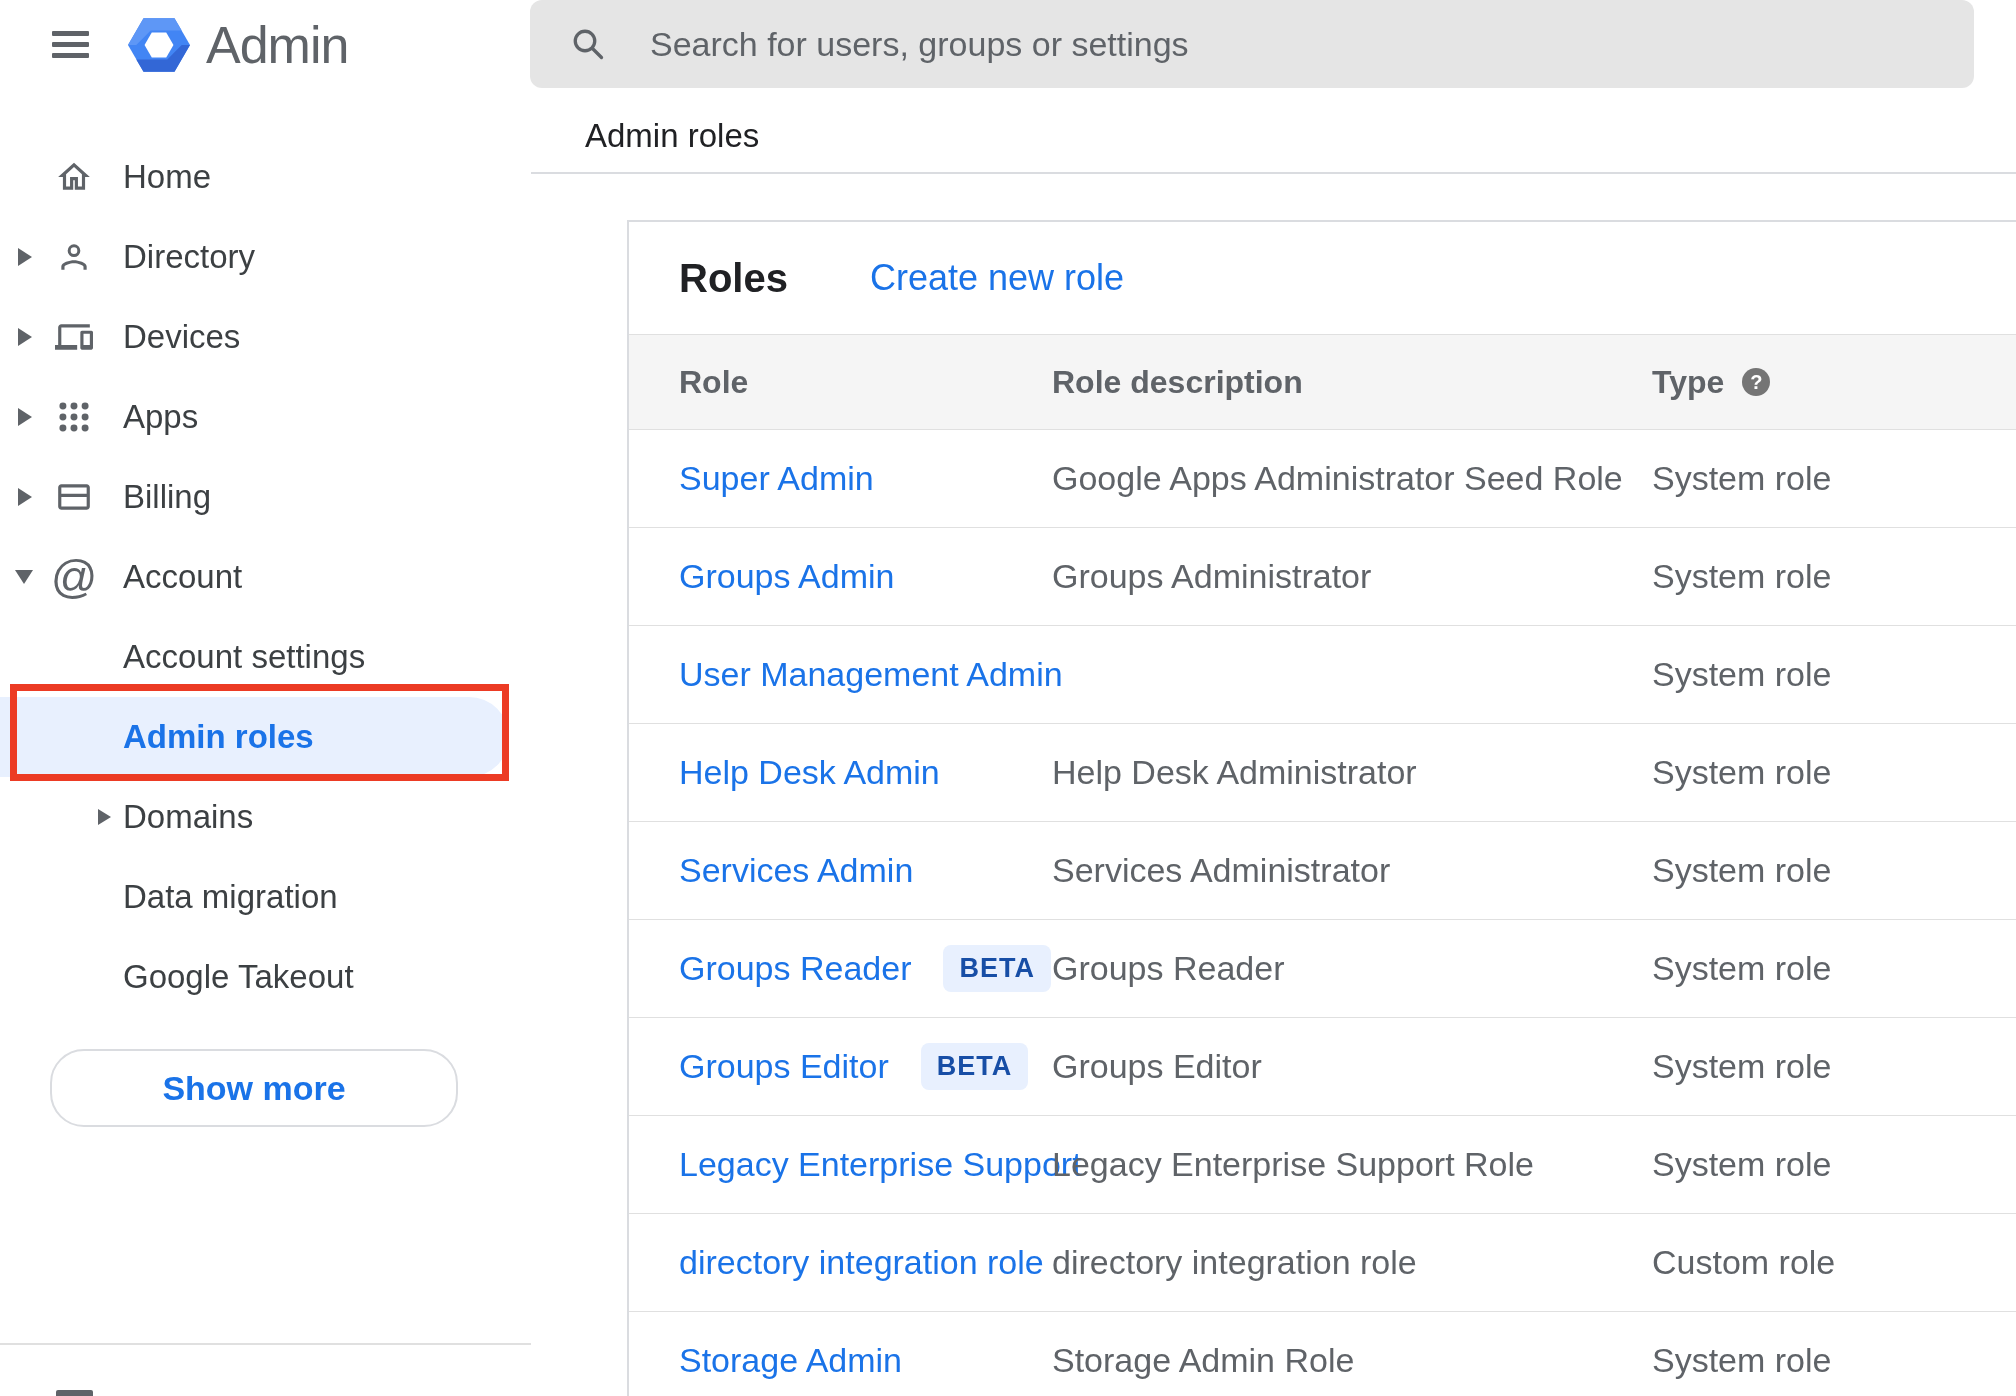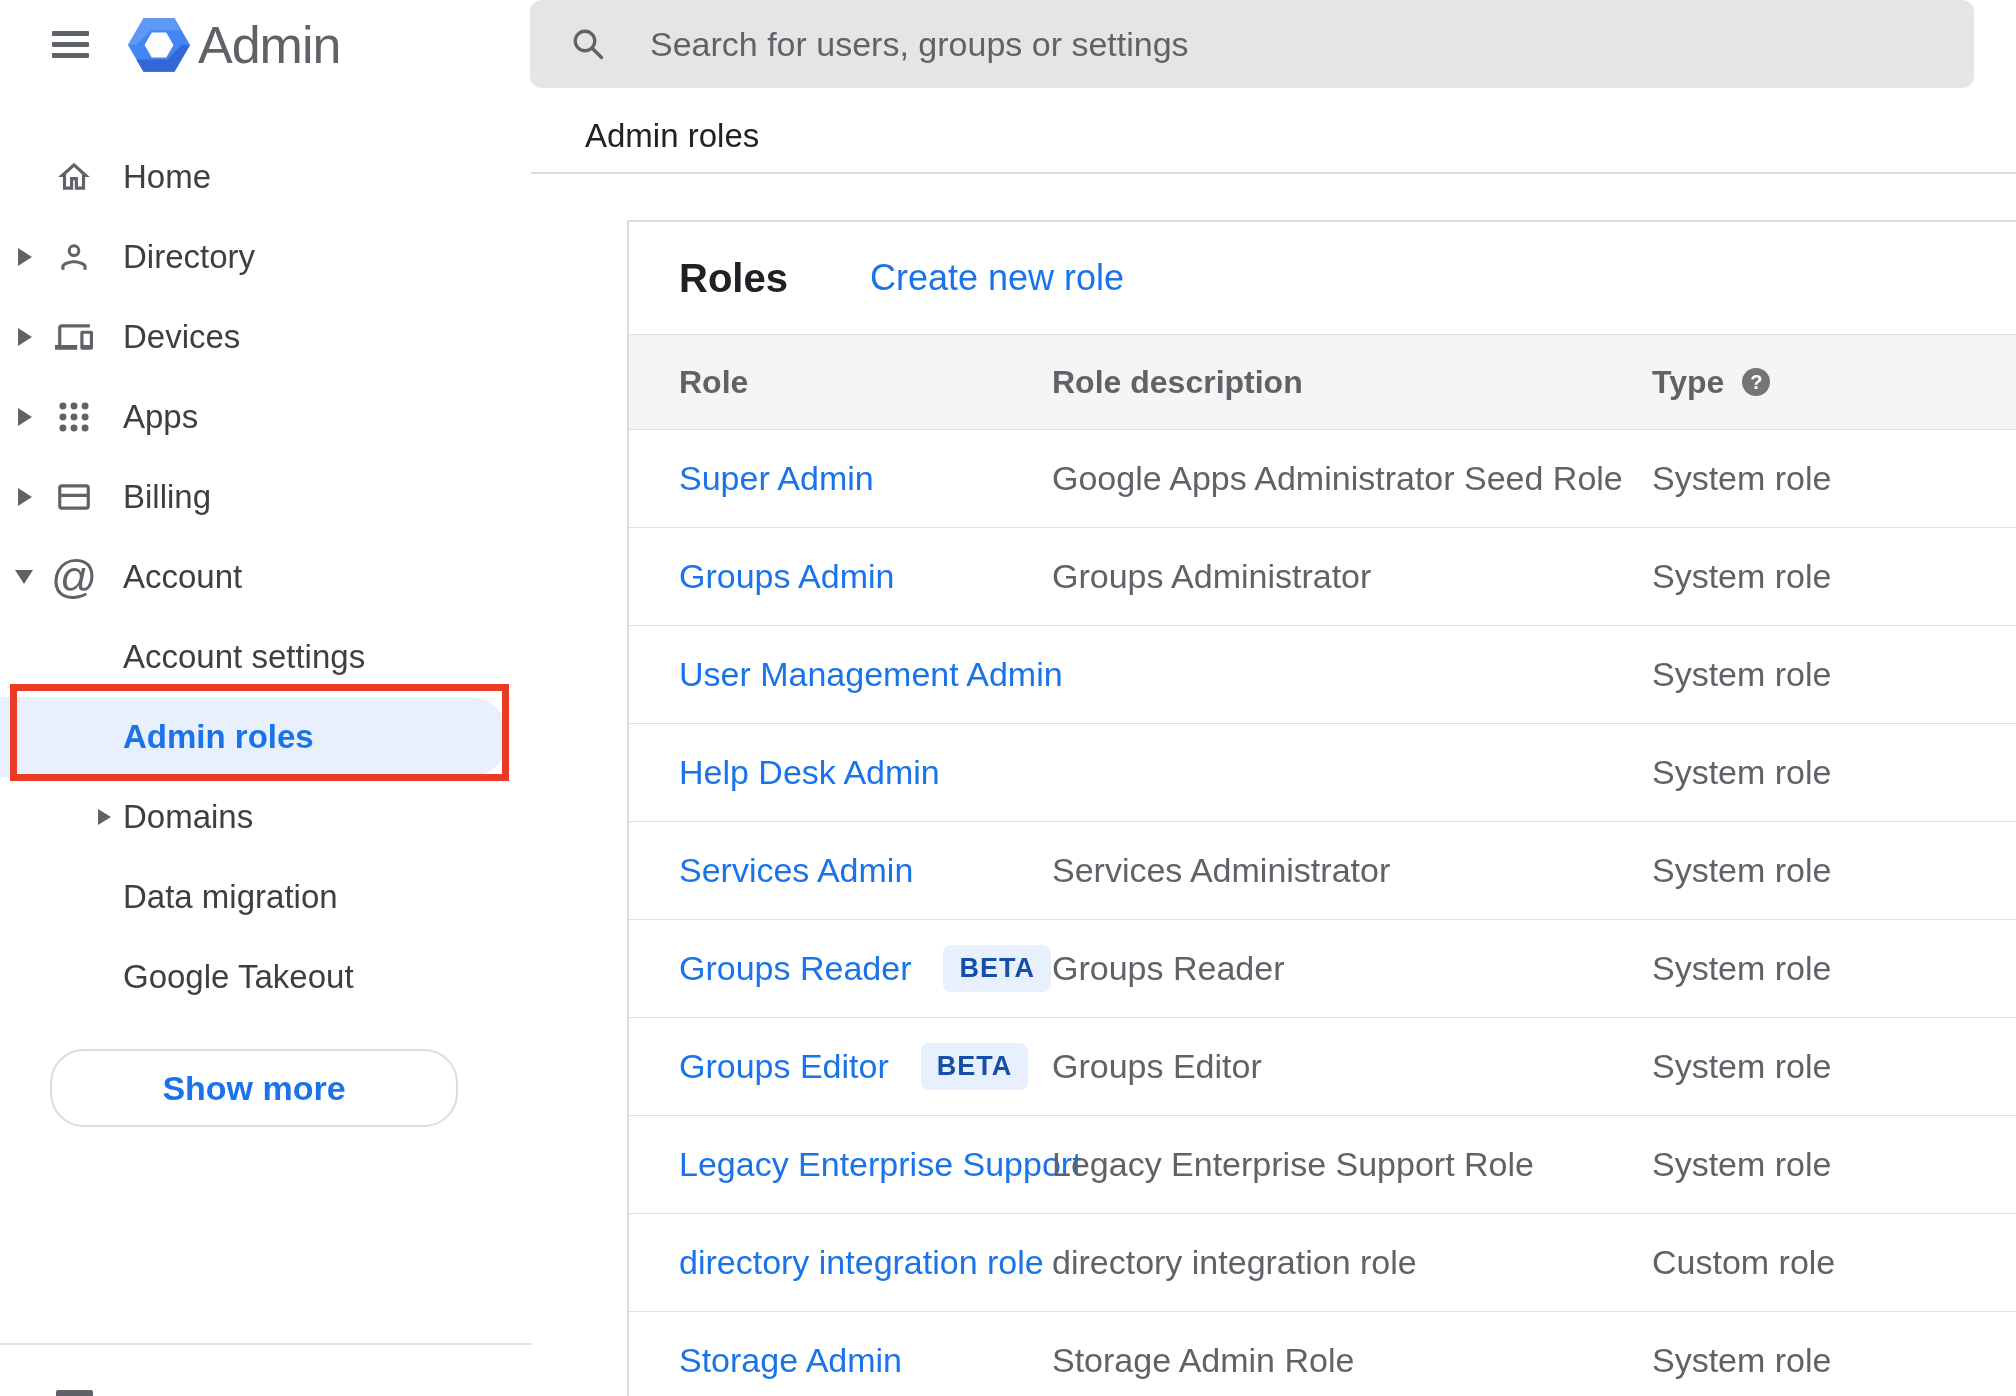--- a/index.html
+++ b/index.html
@@ -6,21 +6,21 @@
   html,body { width:2016px; height:1396px; overflow:hidden; background:#fff;
     font-family:"Liberation Sans","DejaVu Sans",sans-serif; color:#3c4043; }
   .page { position:relative; width:2016px; height:1396px; background:#fff; }
 
   
   .sidebar { position:absolute; left:0; top:0; width:531px; height:1396px; background:#fff; }
   .hamburger { position:absolute; left:52px; top:31px; width:37px; height:27px; cursor:pointer; }
   .hamburger span { display:block; width:37px; height:5px; background:#5f6368; border-radius:1px; margin-bottom:6px; }
   .logo { position:absolute; left:128px; top:16px; height:58px; display:flex; align-items:center; }
   .logo svg { display:block; }
-  .logo-text { font-size:52px; color:#5f6368; margin-left:8px; letter-spacing:-1px; }
+  .logo-text { font-size:52px; color:#5f6368; margin-left:16px; letter-spacing:-1px; }
 
   .nav { position:absolute; left:0; top:137px; width:531px; }
   .nav-item { position:relative; height:80px; cursor:pointer; }
   .tri-right { position:absolute; left:18px; top:50%; transform:translateY(-50%);
     width:0; height:0; border-left:14px solid #5f6368; border-top:9px solid transparent; border-bottom:9px solid transparent; }
   .tri-down { position:absolute; left:15px; top:50%; transform:translateY(-50%);
     width:0; height:0; border-top:14px solid #5f6368; border-left:9px solid transparent; border-right:9px solid transparent; }
   .tri-sub { left:98px; border-left-width:13px; border-top-width:8px; border-bottom-width:8px; }
   .nav-icon { position:absolute; left:55px; top:50%; transform:translateY(-50%); width:38px; height:38px;
     display:flex; align-items:center; justify-content:center; color:#5f6368; }
@@ -257,20 +257,23 @@
         </div>
       <div class="col c3">
           <span class="rtype">System role</span>
         </div>
     </div>
 
     <div class="trow">
       <div class="col c1">
           <span class="role-link">Help Desk Admin</span>
         </div>
+      <div class="col c2">
+          <span class="desc">Help Desk Administrator</span>
+        </div>
       <div class="col c3">
           <span class="rtype">System role</span>
         </div>
     </div>
 
     <div class="trow">
       <div class="col c1">
           <span class="role-link">Services Admin</span>
         </div>
       <div class="col c2">

